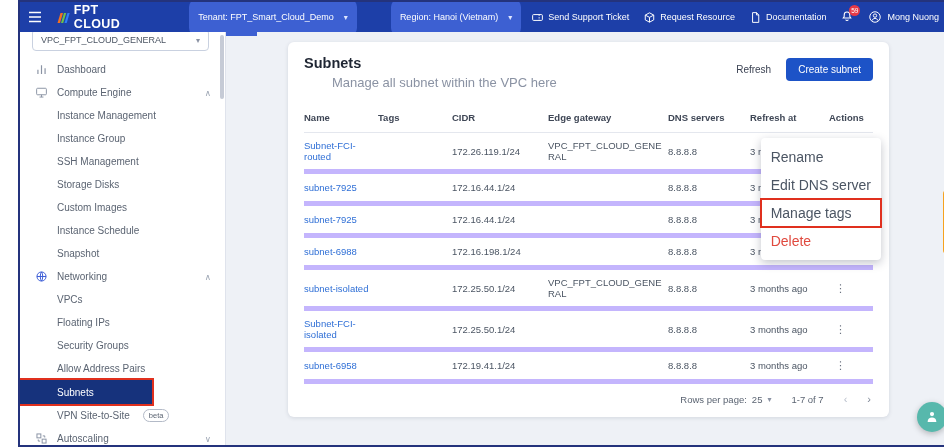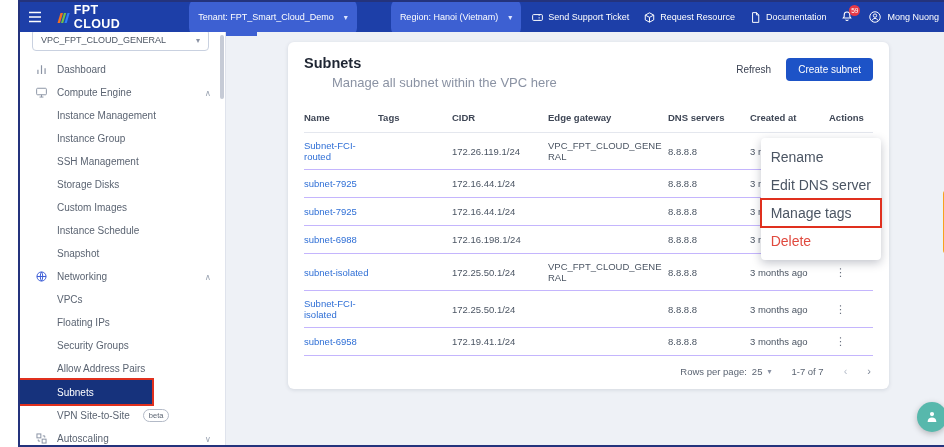--- a/index.html
+++ b/index.html
@@ -61,21 +61,21 @@
   .refresh { font-size: 10px; color: #3b4252; cursor: pointer; }
   .btn-primary { background: var(--primary, #1d53c7); color: #fff; border: none; border-radius: 4px;
                  font-size: 10px; padding: 6px 12px; cursor: pointer; font-family: inherit; }
 
   .tbl { width: 100%; border-collapse: collapse; margin-top: 13px; table-layout: fixed; }
   .tbl col.c-name { width: 74px; } .tbl col.c-tags { width: 74px; } .tbl col.c-cidr { width: 96px; }
   .tbl col.c-edge { width: 120px; } .tbl col.c-dns { width: 82px; } .tbl col.c-created { width: 79px; }
   .tbl col.c-actions { width: 44px; }
   .tbl th { text-align: left; font-size: 9.5px; color: #3f4756; font-weight: bold;
             padding: 9px 6px 9px 0; border-bottom: 1px solid #e4e7ee; }
-  .tbl td { font-size: 9.5px; color: #4b5563; padding: 7px 6px 7px 0; border-bottom: 1px solid #c4b5fd;
+  .tbl td { font-size: 9.5px; color: #4b5563; padding: 7px 6px 7px 0; border-bottom: 5px solid #c4b5fd;
             vertical-align: middle; overflow-wrap: break-word; }
   .tbl td.name a { color: #2f6fd6; text-decoration: none; }
   .dots { background: none; border: none; color: #6b7280; font-size: 11px; cursor: pointer;
           padding: 0 0 0 6px; font-family: inherit; }
 
   .pagination { display: flex; justify-content: flex-end; align-items: center; gap: 20px;
                 font-size: 9.5px; color: #5b6472; padding: 9px 2px 10px; }
   .rpp { display: flex; gap: 5px; align-items: center; cursor: pointer; }
   .rpp .caret { font-size: 8px; color: #8a92a3; }
   .pg-nav { display: flex; gap: 20px; font-size: 11px; }
@@ -302,21 +302,21 @@
               <col class="c-created">
               <col class="c-actions">
           </colgroup>
           <thead>
             <tr>
               <th>Name</th>
               <th>Tags</th>
               <th>CIDR</th>
               <th>Edge gateway</th>
               <th>DNS servers</th>
-              <th>Created at</th>
+              <th>Refresh at</th>
               <th>Actions</th>
             </tr>
           </thead>
           <tbody>
             <tr>
               <td class="name"><a href="#">Subnet-FCI-routed</a></td>
               <td></td>
               <td>172.26.119.1/24</td>
               <td>VPC_FPT_CLOUD_GENERAL</td>
               <td>8.8.8.8</td>

